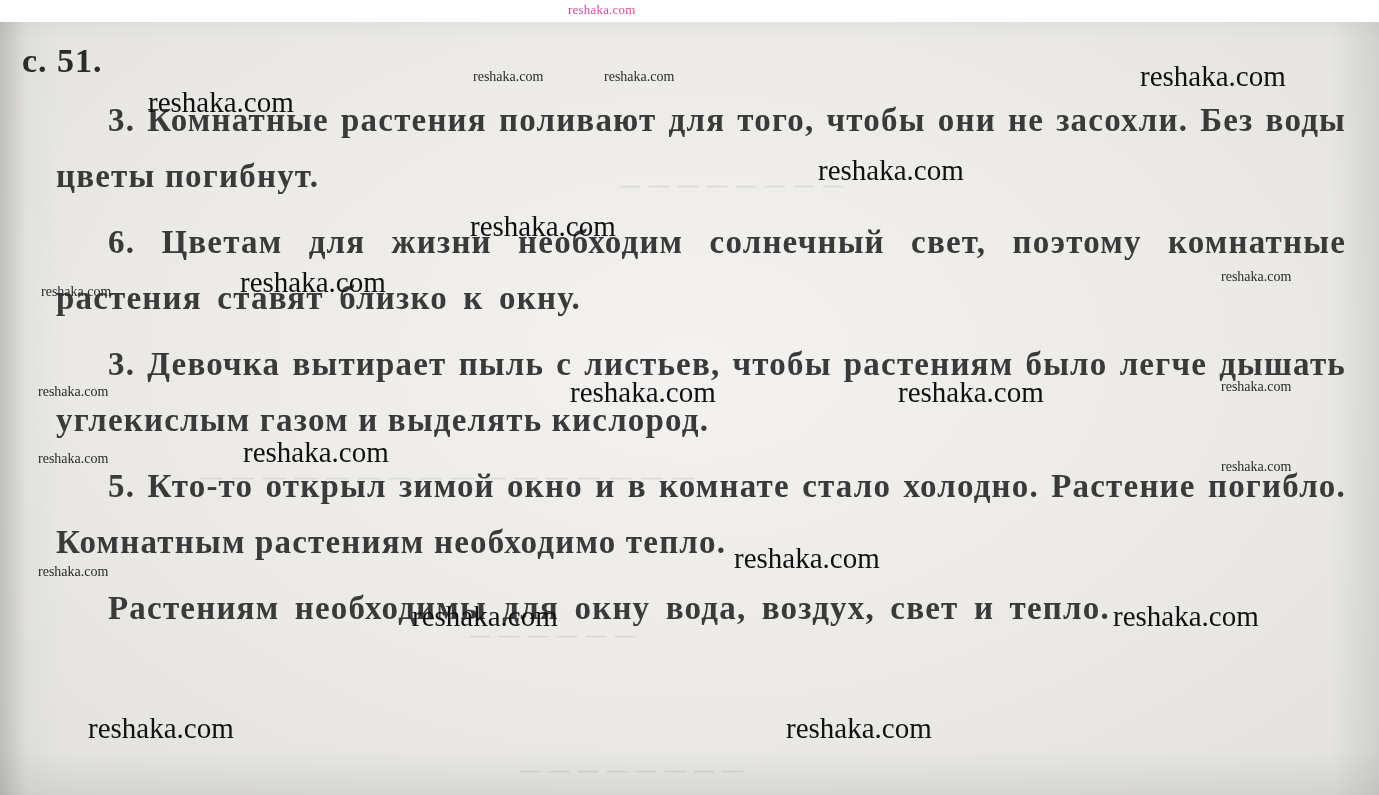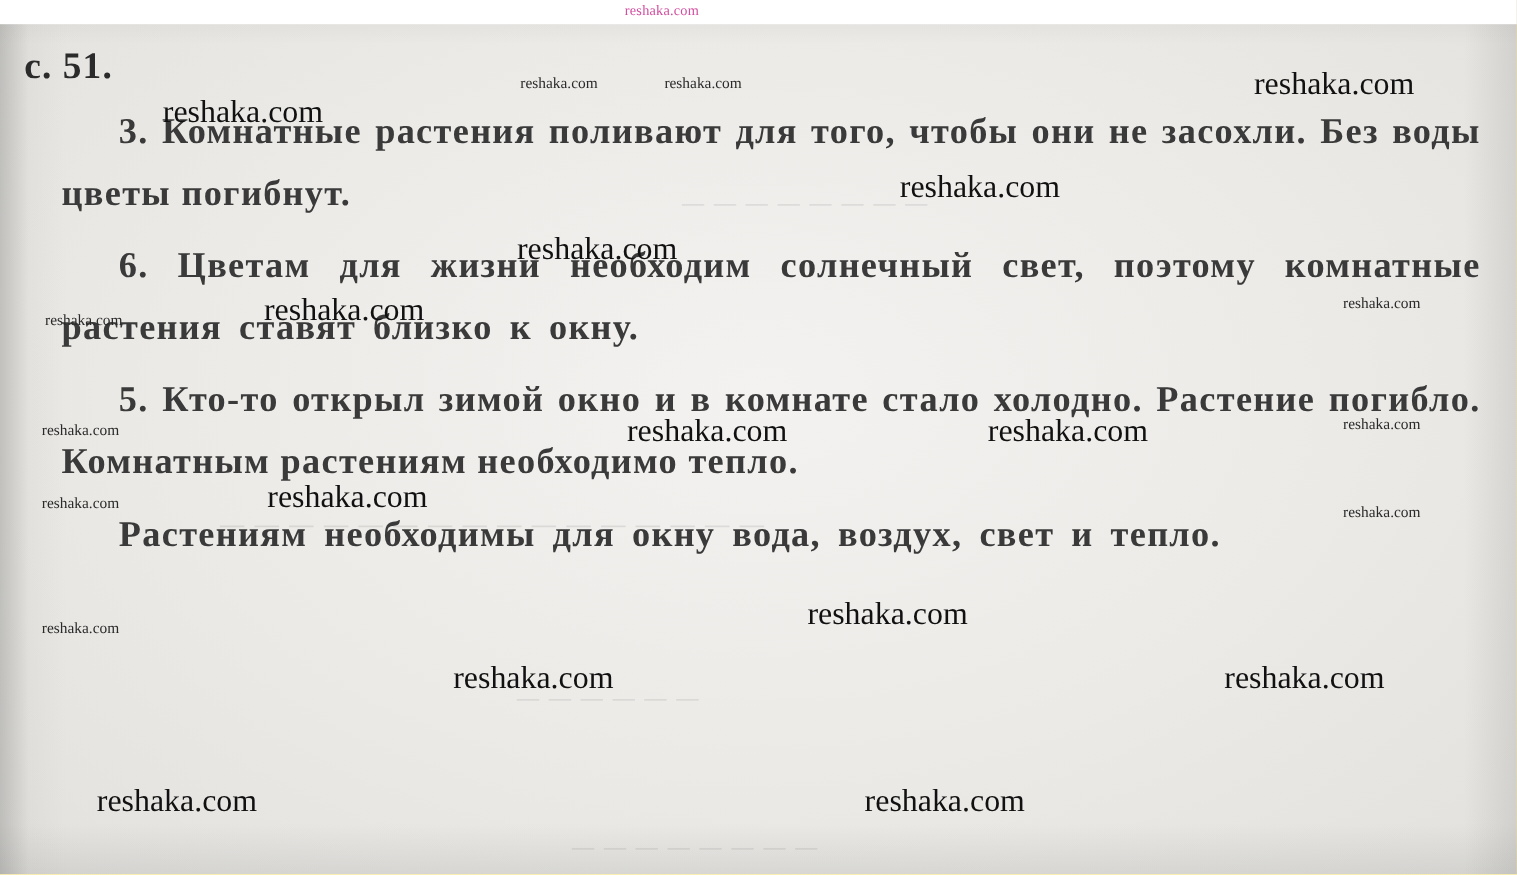--- a/index.html
+++ b/index.html
@@ -5,21 +5,21 @@
   html, body {
     margin: 0;
     padding: 0;
     background: #ffffff;
   }
   #page {
     position: relative;
     width: 1379px;
     height: 795px;
     overflow: hidden;
-    background: #fde047;
+    background: #86efac;
     font-family: "Liberation Serif", serif;
   }
   
   #paper {
     position: absolute;
     inset: 0;
     background:
       linear-gradient(to right, rgba(120,120,118,0.35) 0px, rgba(170,170,168,0.10) 26px, rgba(255,255,255,0) 60px),
       linear-gradient(to left, rgba(140,140,138,0.22) 0px, rgba(255,255,255,0) 48px),
       linear-gradient(to bottom, rgba(150,150,148,0.18) 0px, rgba(255,255,255,0) 40px),
@@ -110,20 +110,21 @@
   <div id="topbar">
     <div class="wm">reshaka.com</div>
   </div>
 
   <div id="content">
     <div class="pagenum">с. 51.</div>
 
     <div class="body-text">
       <p>3. Комнатные растения поливают для того, чтобы они не засохли. Без воды цветы погибнут.</p>
       <p class="spaced">6. Цветам для жизни необходим солнечный свет, поэтому комнатные растения ставят близко к окну.</p>
+      <p>3. Девочка вытирает пыль с листьев, чтобы растениям было легче дышать углекислым газом и выделять кислород.</p>
       <p>5. Кто-то открыл зимой окно и в комнате стало холодно. Растение погибло. Комнатным растениям необходимо тепло.</p>
       <p class="spaced">Растениям необходимы для окну вода, воздух, свет и тепло.</p>
     </div>
 
     <div id="ghosts">
         <div class="ghost" style="left: 620px; top: 160px; font-size: 20px;">— — — — — — — —</div>
         <div class="ghost" style="left: 200px; top: 450px; font-size: 22px;">— — — — — — — — — — — — — — — —</div>
         <div class="ghost" style="left: 470px; top: 610px; font-size: 20px;">— — — — — —</div>
         <div class="ghost" style="left: 520px; top: 745px; font-size: 20px;">— — — — — — — —</div>
       </div>

